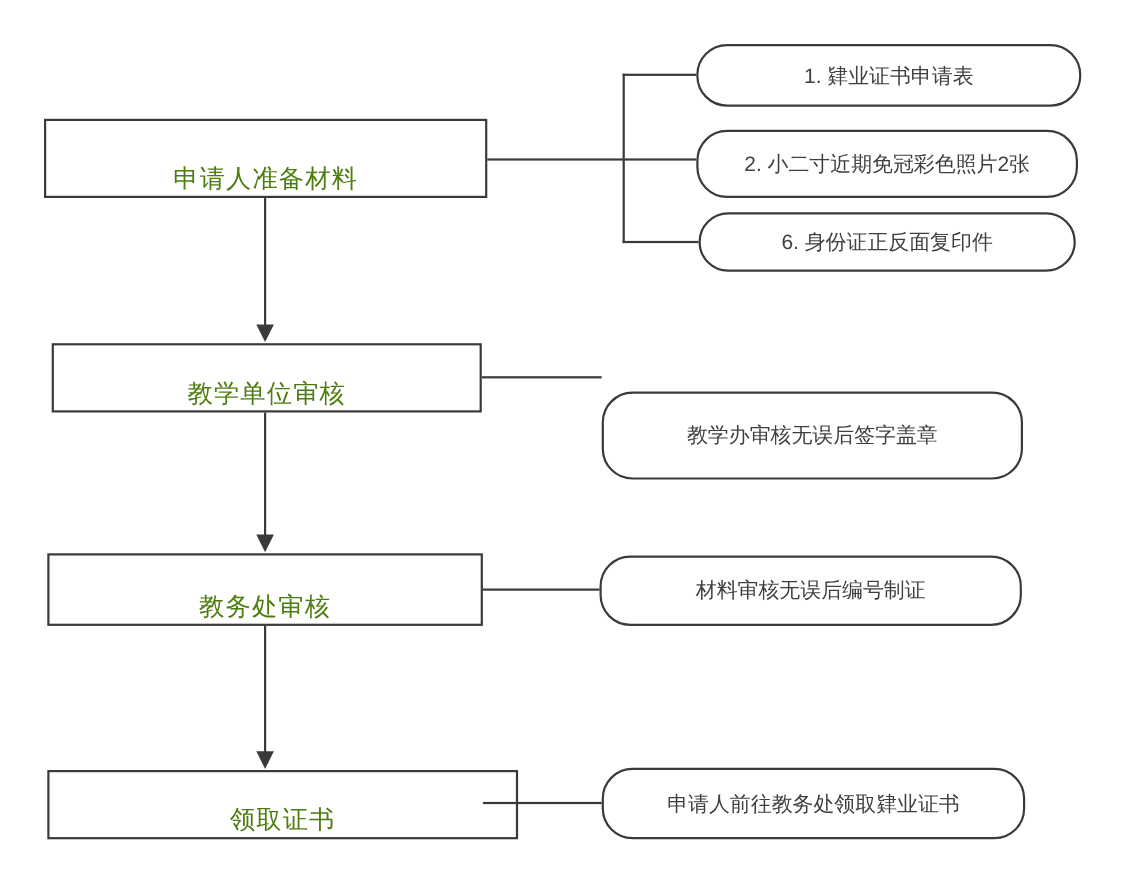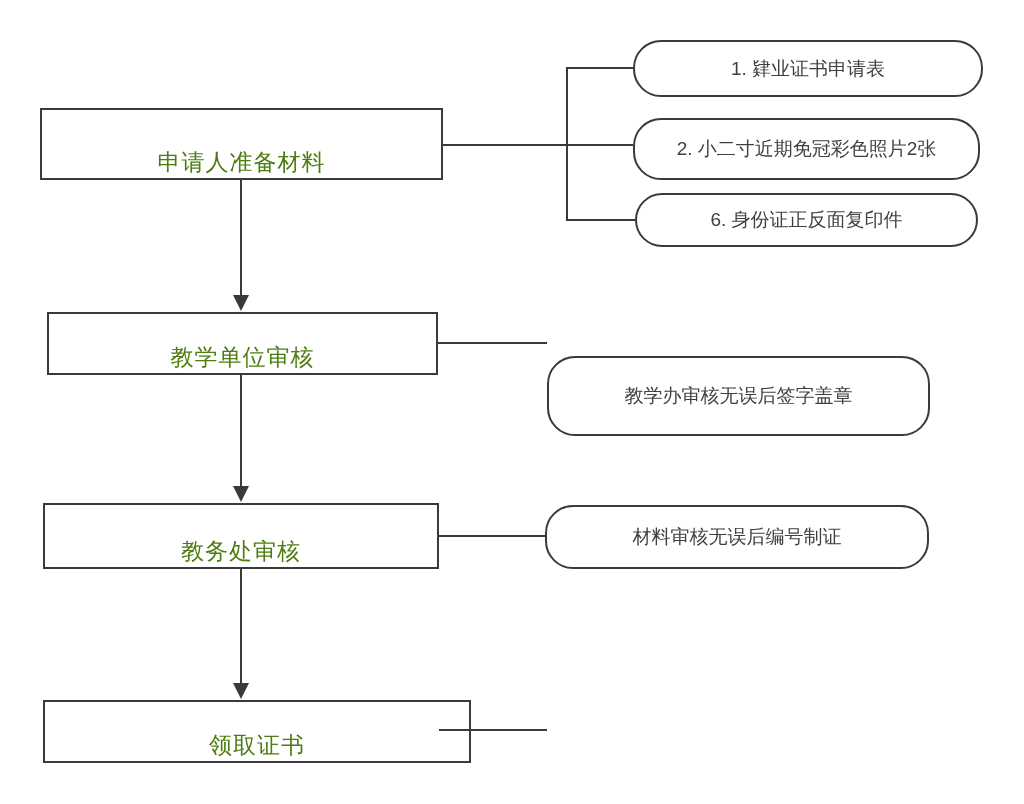--- a/index.html
+++ b/index.html
@@ -114,20 +114,23 @@
   </div>
   <div class="callout r3">
     <span>6. 身份证正反面复印件</span>
   </div>
   <div class="callout r4">
     <span>教学办审核无误后签字盖章</span>
   </div>
   <div class="callout r5">
     <span>材料审核无误后编号制证</span>
   </div>
+  <div class="callout r6">
+    <span>申请人前往教务处领取肄业证书</span>
+  </div>
 
   <div class="hline c1-main"></div>
   <div class="vline c1-vert"></div>
   <div class="hline c1-top"></div>
   <div class="hline c1-bottom"></div>
 
   <div class="hline c2"></div>
   <div class="hline c3"></div>
   <div class="hline c4"></div>
 

